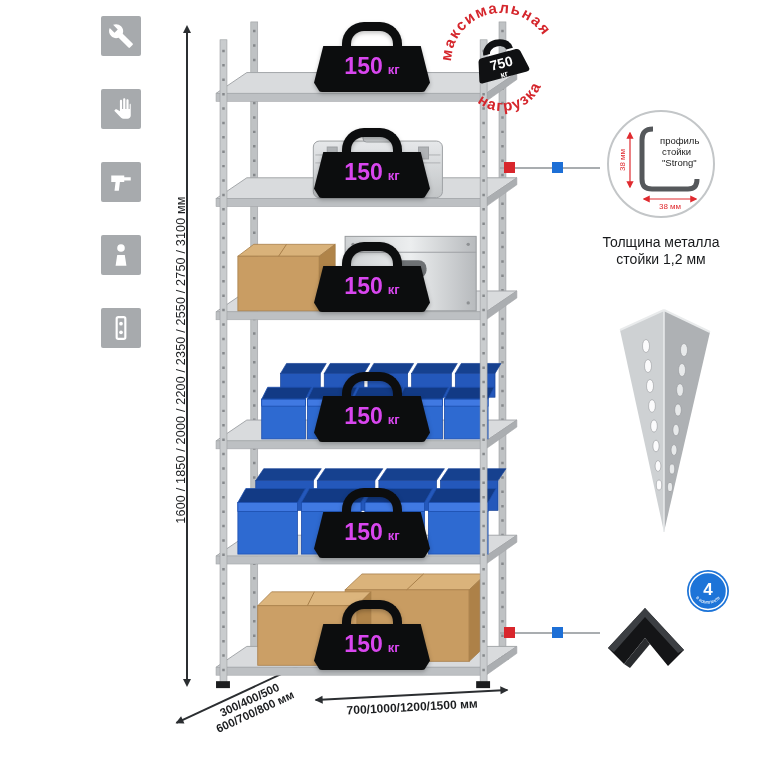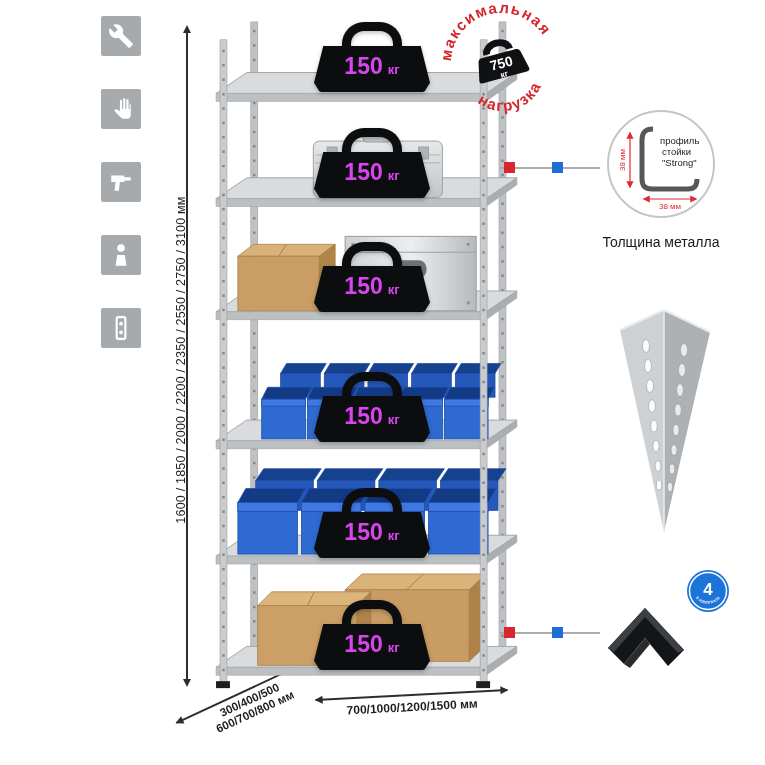--- a/index.html
+++ b/index.html
@@ -307,20 +307,21 @@
     <line x1="25" y1="25" x2="25" y2="79" stroke="#e02a2f" stroke-width="1.2" marker-start="url(#ar)" marker-end="url(#ar)"></line>
     <line x1="39" y1="91" x2="91" y2="91" stroke="#e02a2f" stroke-width="1.2" marker-start="url(#ar)" marker-end="url(#ar)"></line>
     <text x="17" y="55" font-size="8" fill="#e02a2f" text-anchor="middle" transform="rotate(-90 17 52)">38 мм</text>
     <text x="65" y="101" font-size="8" fill="#e02a2f" text-anchor="middle">38 мм</text>
     <text x="55" y="36" font-size="9.5" fill="#222">профиль</text>
     <text x="57" y="47" font-size="9.5" fill="#222">стойки</text>
     <text x="57" y="58" font-size="9.5" fill="#222">"Strong"</text>
   </svg>
   <div class="caption" style="left:581px;top:234px">
     <div>Толщина металла</div>
+    <div>стойки 1,2 мм</div>
   </div>
 
   <svg class="abs" style="left:598px;top:300px;z-index:3" width="130" height="240" viewBox="0 0 130 240">
     <polygon points="22,30 66,10 66,232" fill="#ced1d3"></polygon>
     <polygon points="66,10 112,32 66,232" fill="#aeb1b4"></polygon>
     <line x1="66" y1="10" x2="66" y2="232" stroke="#e9ebec" stroke-width="1.5"></line>
     <line x1="22" y1="30" x2="66" y2="10" stroke="#e9ebec" stroke-width="2"></line>
     <line x1="66" y1="10" x2="112" y2="32" stroke="#e9ebec" stroke-width="2"></line>
     <g fill="#fbfbfc" stroke="#8c8f92" stroke-width="0.5">
       <ellipse cx="48" cy="46" rx="3.5" ry="6.5"></ellipse>

